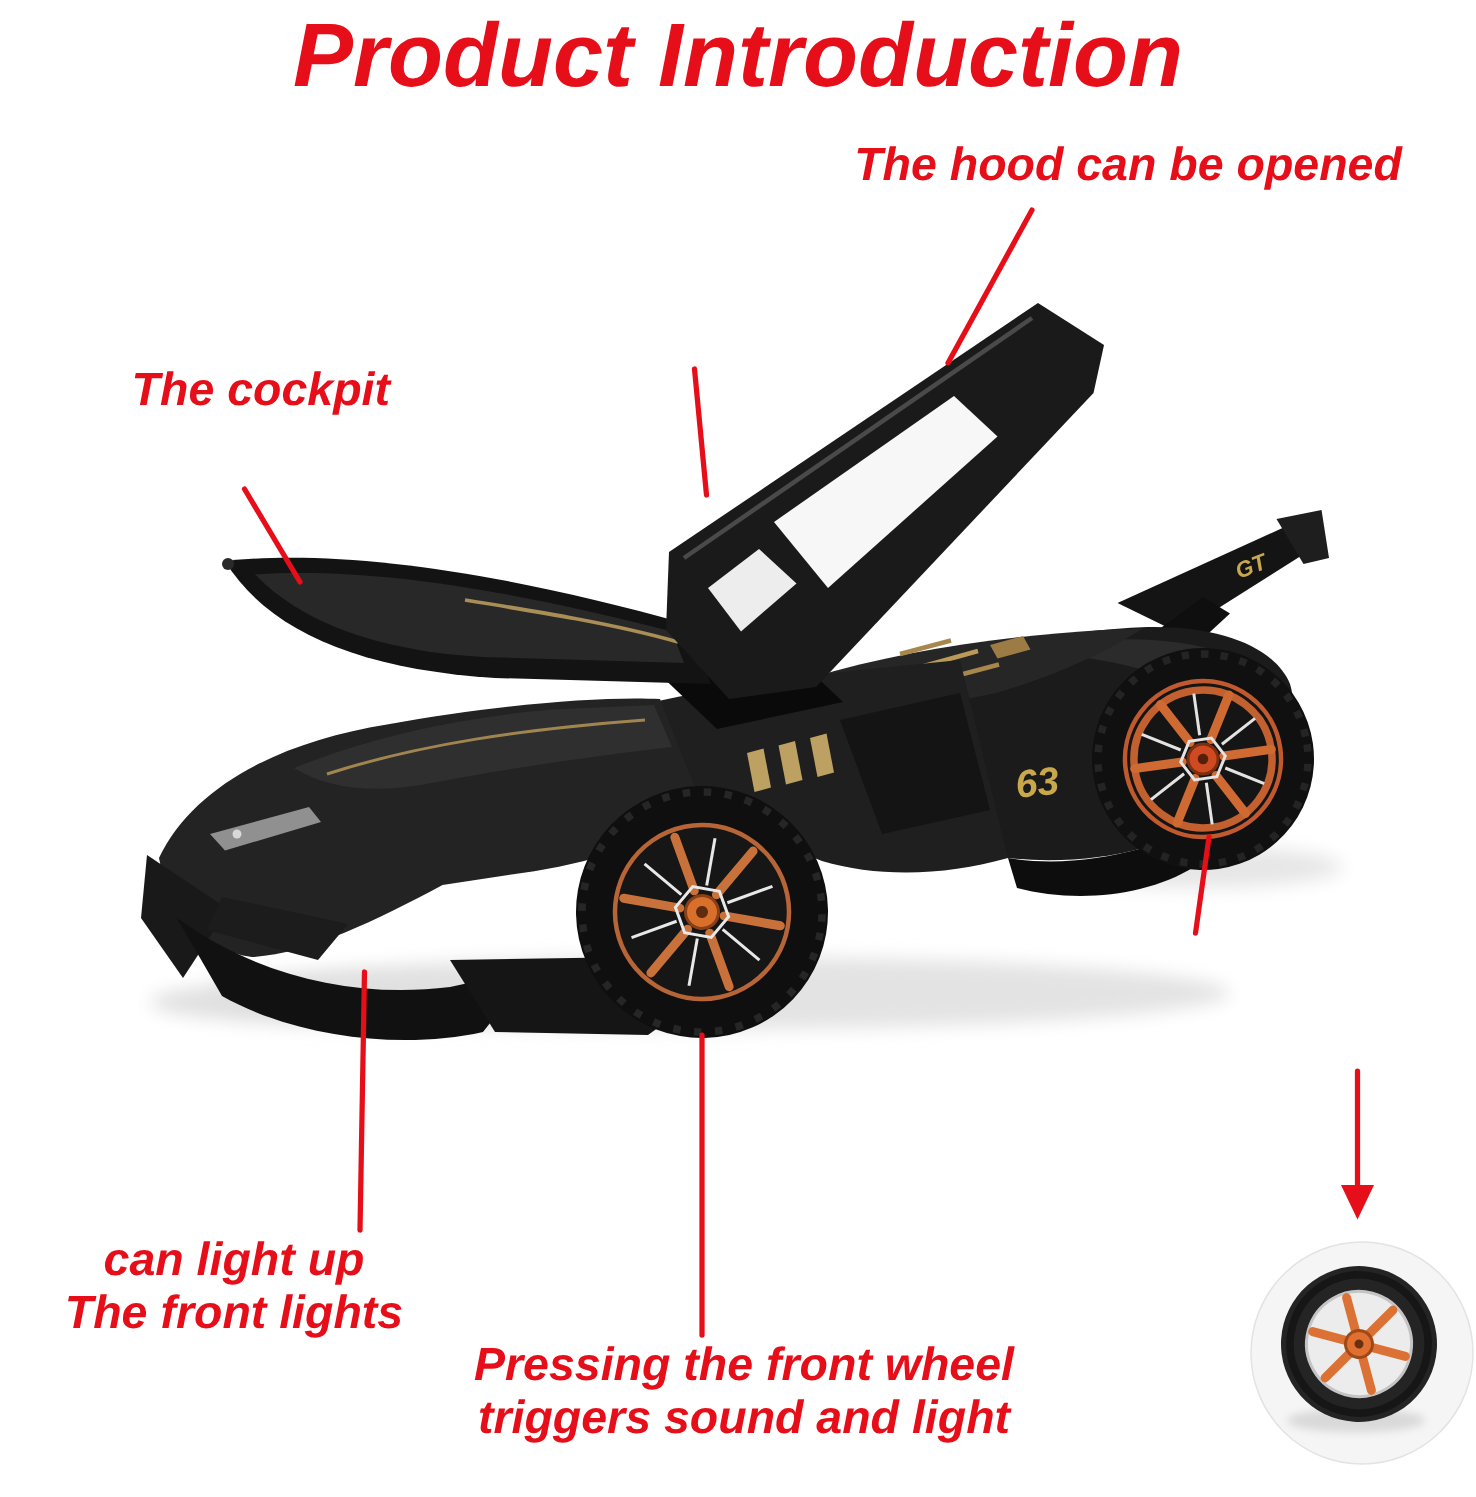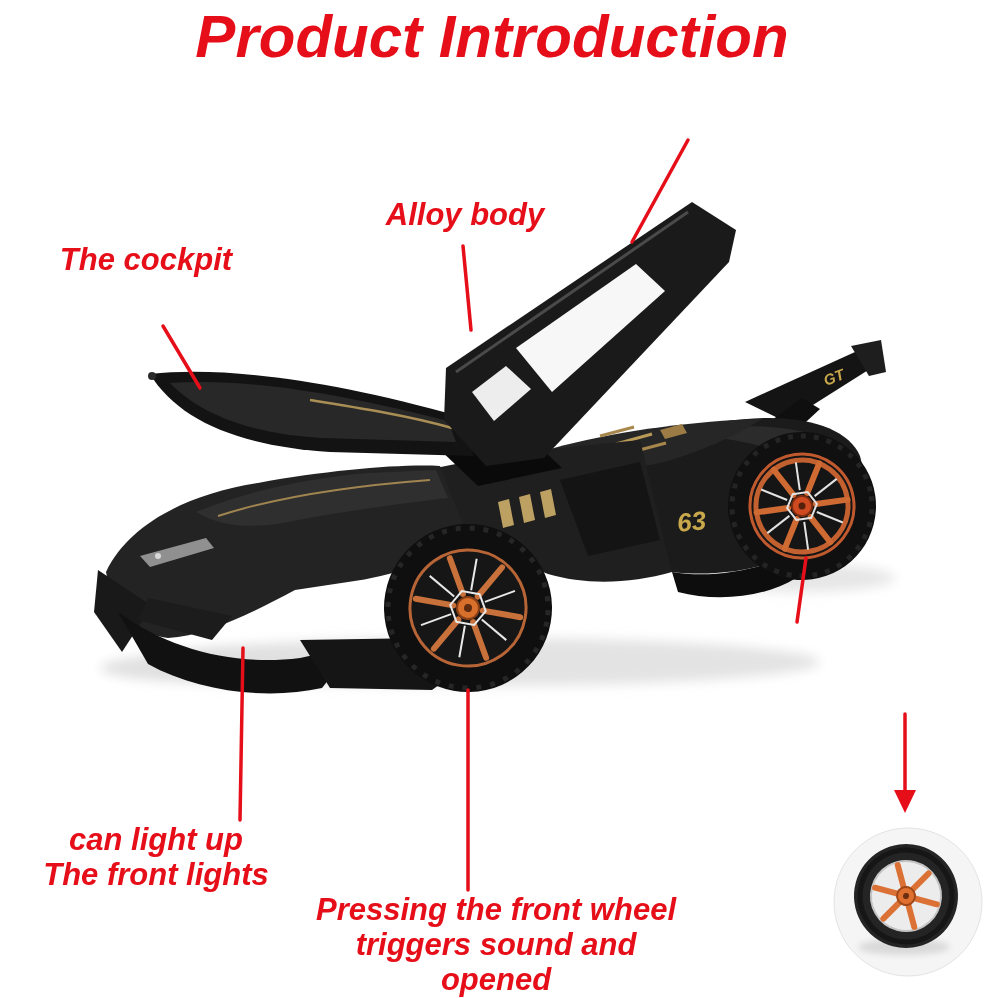--- a/index.html
+++ b/index.html
@@ -13,21 +13,21 @@
     position:absolute;top:2px;left:0;width:100%;text-align:center;
     color:var(--red);font-size:60px;font-weight:bold;font-style:italic;letter-spacing:0px;
   }
   .label{
     position:absolute;color:var(--red);font-weight:bold;font-style:italic;
     font-size:31px;line-height:1.13;text-align:center;
   }
   .label .ln{display:block;}
   .label-hood{left:552px;top:92px;width:400px;}
   .label-alloy{left:350px;top:197px;width:230px;}
-  .label-cockpit{left:20px;top:242px;width:252px;}
+  .label-cockpit{left:8px;top:242px;width:252px;text-align:right;}
   .label-rear{left:662px;top:622px;width:320px;}
   .label-frontlights{left:20px;top:822px;width:272px;}
   .label-pressing{left:300px;top:892px;width:392px;}
 </style>
 </head>
 <body>
 
 <div class="canvas">
 
   <svg class="art" viewBox="0 0 984 998" aria-hidden="true">
@@ -195,33 +195,33 @@
           <line x1="8" y1="0" x2="32" y2="0" transform="rotate(300)"></line>
         </g>
         <circle r="9" fill="#e0702f" stroke="#a04818" stroke-width="2"></circle>
         <circle r="3" fill="#6b2e10"></circle>
       </g>
     </g>
   </svg>
 
   <div class="title">Product Introduction</div>
 
-
-  <div class="label label-alloy">
-    <span class="ln">Alloy body</span>
-  </div>
+  <div class="label label-hood">
+    <span class="ln">The hood can be opened</span>
+  </div>
+
 
   <div class="label label-cockpit">
     <span class="ln">The cockpit</span>
   </div>
 
 
   <div class="label label-frontlights">
     <span class="ln">can light up</span>
     <span class="ln">The front lights</span>
   </div>
 
   <div class="label label-pressing">
     <span class="ln">Pressing the front wheel</span>
-    <span class="ln">triggers sound and opened</span>
+    <span class="ln">triggers sound and light</span>
   </div>
 
 </div>
 
 </body></html>

